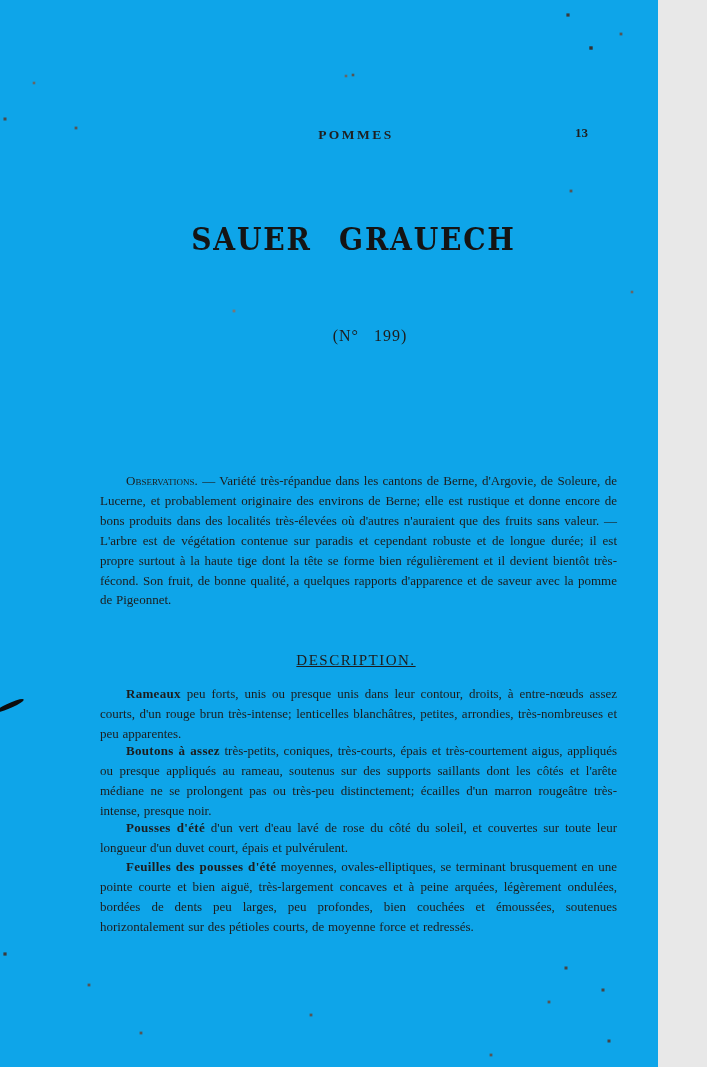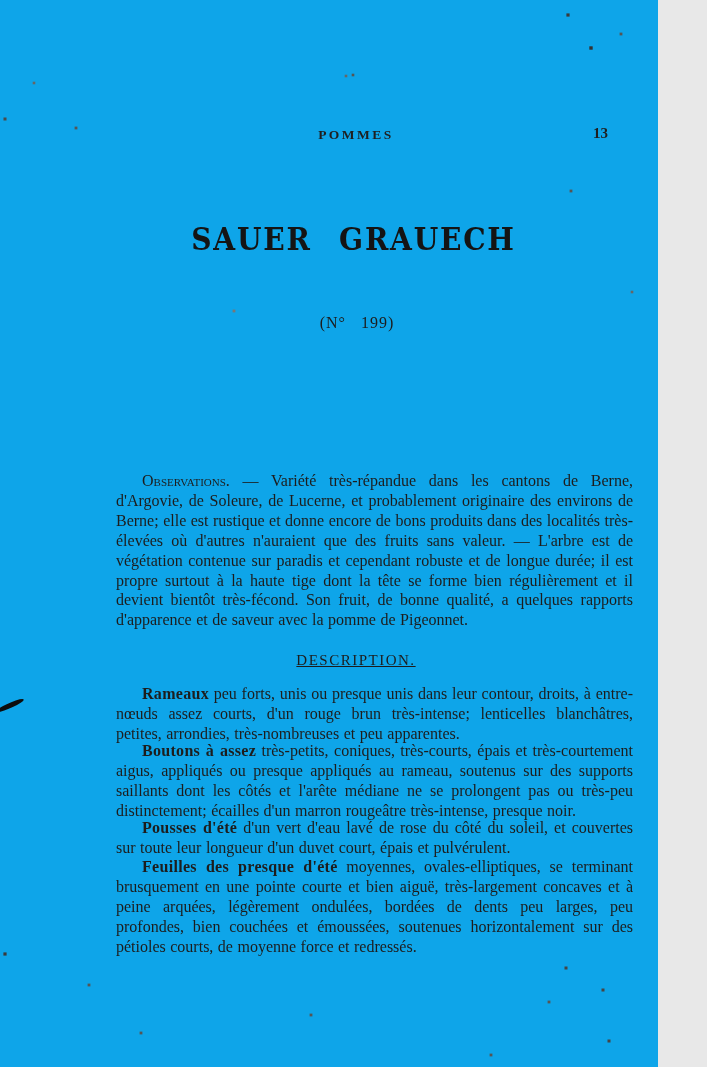--- a/index.html
+++ b/index.html
@@ -11,47 +11,47 @@
     font-family:"Liberation Serif","DejaVu Serif",serif;
     color:#1d1d1d;
   }
   
   .header{position:absolute;top:127px;left:100px;width:512px;height:20px;}
   .running-title{
     display:block;text-align:center;
     font-size:13.5px;font-weight:bold;letter-spacing:2.5px;color:#1f1f1f;
   }
   .page-number{
-    position:absolute;top:-2px;right:4px;
-    font-size:15px;font-weight:bold;color:#1f1f1f;
+    position:absolute;top:-2px;right:24px;
+    font-size:13px;font-weight:bold;color:#1f1f1f;
   }
   
   .title{
     position:absolute;top:221px;left:0;width:707px;margin:0;
     text-align:center;
     font-family:"DejaVu Serif","Liberation Serif",serif;
     font-weight:bold;font-size:32px;line-height:36px;
     letter-spacing:2px;word-spacing:18px;color:#141414;
     transform:scaleX(0.88);transform-origin:50% 50%;
   }
   
   .number-line{
-    position:absolute;top:313px;left:100px;width:512px;margin:1px;
+    position:absolute;top:313px;left:100px;width:512px;margin:14px;
     text-align:center;font-size:16px;letter-spacing:1px;word-spacing:10px;color:#1d1d1d;
   }
   
   .synonyms{position:absolute;top:374px;left:100px;width:517px;font-size:15.5px;line-height:21.5px;}
   .syn{margin:0;text-indent:28px;text-align:left;}
   .caps{letter-spacing:1px;}
   .src{font-style:italic;}
   .sc{font-variant:small-caps;}
   
   .body-par{
-    position:absolute;left:116px;width:517px;margin:0;
-    font-size:16px;line-height:19.9px;
+    position:absolute;left:100px;width:517px;margin:0;
+    font-size:13px;line-height:19.9px;
     text-align:justify;text-indent:26px;
     word-spacing:0.5px;color:#1d1d1d;
   }
   .par-observations{top:471px;}
   .desc-heading{
     position:absolute;top:652px;left:100px;width:512px;margin:0;
     text-align:center;font-size:15px;font-weight:normal;
     letter-spacing:1.5px;color:#1d1d1d;text-decoration:underline;
   }
   .par-rameaux{top:684px;}
@@ -122,19 +122,19 @@
 
   <p class="body-par par-boutons">
     <span class="term">Boutons à assez</span><span> très-petits, coniques, très-courts, épais et très-courtement aigus, appliqués ou presque appliqués au rameau, soutenus sur des supports saillants dont les côtés et l'arête médiane ne se prolongent pas ou très-peu distinctement; écailles d'un marron rougeâtre très-intense, presque noir.</span>
   </p>
 
   <p class="body-par par-pousses">
     <span class="term">Pousses d'été</span><span> d'un vert d'eau lavé de rose du côté du soleil, et couvertes sur toute leur longueur d'un duvet court, épais et pulvérulent.</span>
   </p>
 
   <p class="body-par par-feuilles">
-    <span class="term">Feuilles des presque d'été</span><span> moyennes, ovales-elliptiques, se terminant brusquement en une pointe courte et bien aiguë, très-largement concaves et à peine arquées, légèrement ondulées, bordées de dents peu larges, peu profondes, bien couchées et émoussées, soutenues horizontalement sur des pétioles courts, de moyenne force et redressés.</span>
+    <span class="term">Feuilles des pousses d'été</span><span> moyennes, ovales-elliptiques, se terminant brusquement en une pointe courte et bien aiguë, très-largement concaves et à peine arquées, légèrement ondulées, bordées de dents peu larges, peu profondes, bien couchées et émoussées, soutenues horizontalement sur des pétioles courts, de moyenne force et redressés.</span>
   </p>
 
   <div class="ink-mark"></div>
   <div class="specks"></div>
 
 </div>
 
 </body></html>

